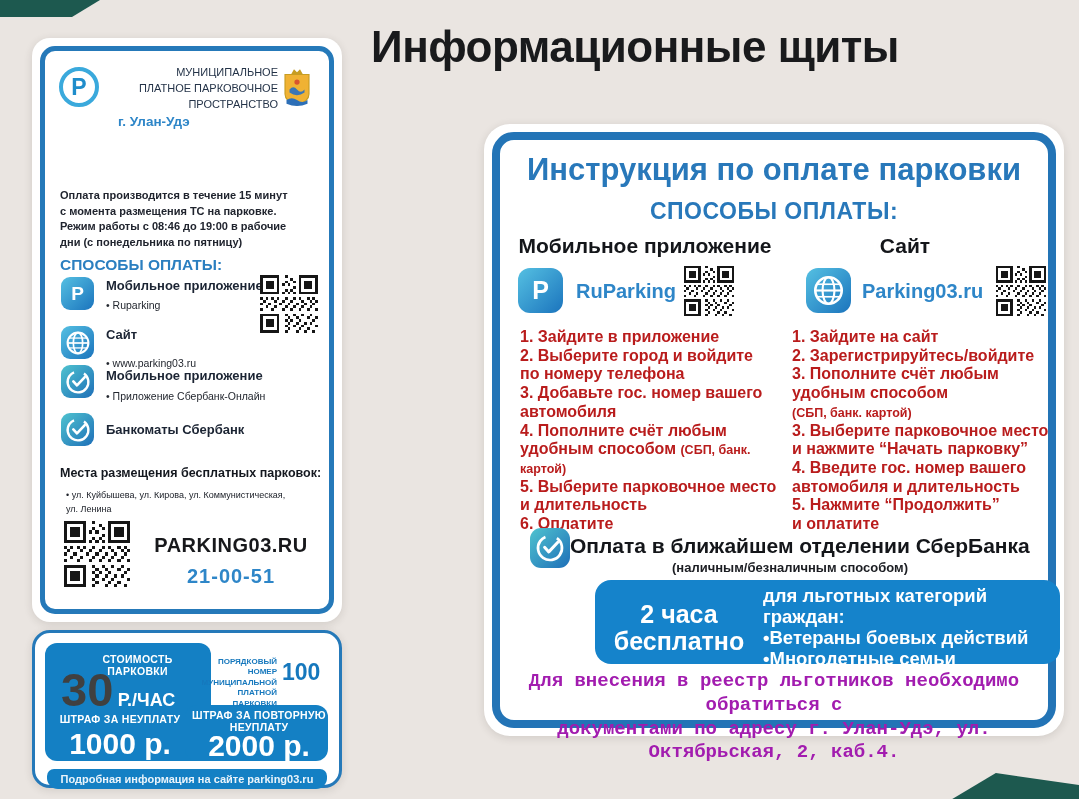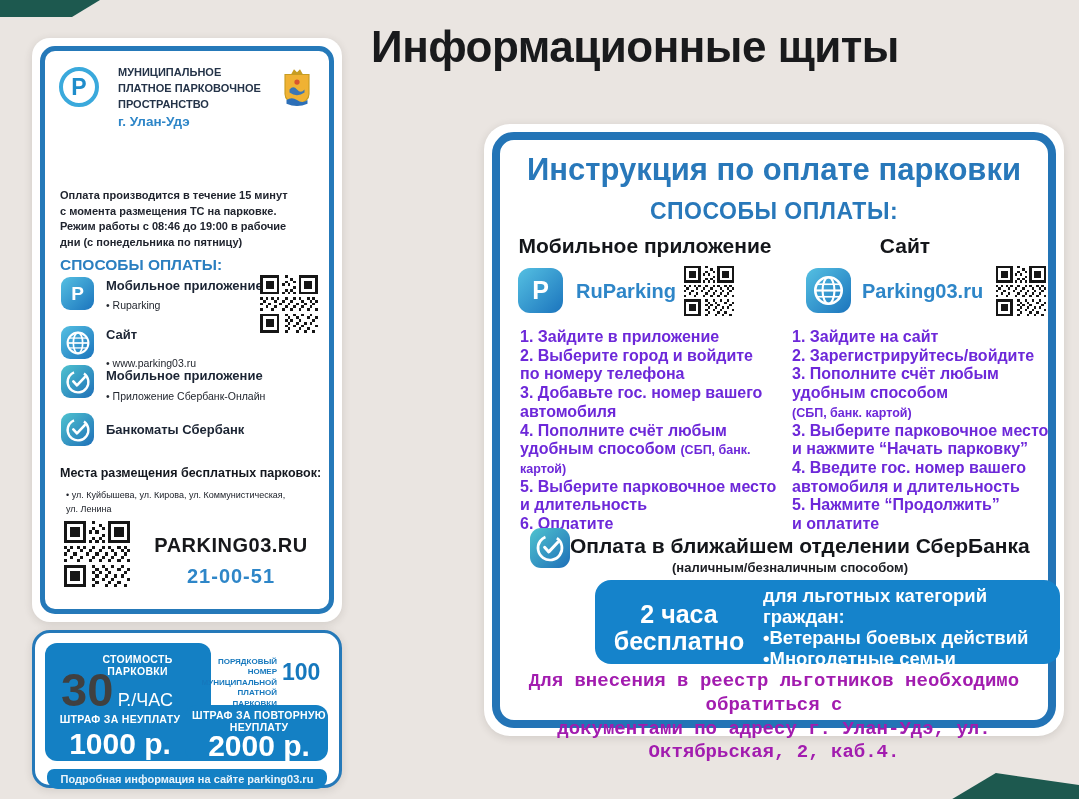--- a/index.html
+++ b/index.html
@@ -24,21 +24,21 @@
 
   
   .card { background:#fff; border-radius:18px; box-shadow:0 2px 8px rgba(60,50,40,.14); }
   .card-left  { left:32px; top:38px;  width:310px; height:584px; }
   .card-tariff{ left:32px; top:630px; width:310px; height:158px; border:3px solid #2579b9; }
   .card-right { left:484px; top:124px; width:580px; height:612px; border-radius:26px; }
   .inner-border { position:absolute; inset:8px; border:5px solid #2579b9; border-radius:15px; }
   .inner-border-r { position:absolute; inset:8px; border:8px solid #2374b6; border-radius:22px; }
 
   
-  .org-lines { font-size:11px; font-weight:bold; color:#243348; line-height:1.45; }
+  .org-lines { font-size:11px; font-weight:normal; color:#243348; line-height:1.45;text-align:right; }
   .city { font-size:13.5px; font-weight:bold; color:#2e86c8; }
   .blue-h { font-size:15.5px; font-weight:bold; color:#2b7fc0; line-height:1.25; }
   .rules-p { font-size:11px; font-weight:bold; color:#20242e; line-height:1.42; }
   .pay-title { font-size:13px; font-weight:bold; color:#1b2433; }
   .pay-detail { font-size:10.5px; color:#23272f; margin-top:3px; }
   .free-h { font-size:12.5px; font-weight:bold; color:#14181f; }
   .free-t { font-size:9px; color:#20242c; line-height:1.5; }
   .site-big { font-size:20px; font-weight:bold; color:#17181b; letter-spacing:0.5px; }
   .phone-big { font-size:20px; font-weight:bold; color:#2e86c8; letter-spacing:1px; }
 
@@ -48,32 +48,32 @@
   .p-glyph { color:#fff; font-weight:bold; font-size:19px; font-family:"Liberation Sans",sans-serif; }
 
   .qr { background:#fff; display:block; }
 
   
   .t-blue { position:absolute; background:#1480c4; border-radius:12px; }
   .t-white-label { font-size:8px; font-weight:bold; color:#1678bd; line-height:1.3; text-align:right; }
   .t-seq { font-size:23px; font-weight:bold; color:#1678bd; }
   .t-cap { font-size:10.5px; font-weight:bold; color:#fff; letter-spacing:0.3px; text-align:center; line-height:1.15; }
   .t-30 { font-size:47px; font-weight:bold; color:#404040; line-height:1; }
-  .t-unit { font-size:18px; font-weight:normal; color:#fff; }
+  .t-unit { font-size:18px; font-weight:bold; color:#fff; }
   .t-fine { font-size:30px; font-weight:bold; color:#fff; text-align:center; line-height:1; }
   .t-strip { position:absolute; left:12px; right:12px; top:136px; height:20px; background:#1480c4;
     border-radius:7px 7px 11px 11px; display:flex; align-items:center; justify-content:center; }
   .t-strip-t { font-size:11px; font-weight:bold; color:#eaf4fb; }
 
   
   .r-title { font-size:31px; font-weight:bold; color:#2878ba; white-space:nowrap; }
   .r-sub { font-size:23px; font-weight:bold; color:#2878ba; letter-spacing:0.5px; }
   .col-h { font-size:21px; font-weight:bold; color:#14161a; }
   .app-name { font-size:20px; font-weight:bold; color:#2e86c8; }
-  .steps { font-size:16px; font-weight:bold; color:#6d28d9; line-height:1.17; }
+  .steps { font-size:16px; font-weight:bold; color:#b91c1c; line-height:1.17; }
   .stepnote { font-size:12.5px; font-weight:bold; }
   .sber-h { font-size:21px; font-weight:bold; color:#14161a; white-space:nowrap; }
   .sber-s { font-size:13px; font-weight:bold; color:#1b1d22; }
   .benefit { background:#1583cb; border-radius:16px; }
   .b-big { font-size:25px; font-weight:bold; color:#fff; line-height:1.08; text-align:center; }
   .b-h { font-size:18.5px; font-weight:bold; color:#fff; line-height:1.13; }
   .b-i { font-size:18.5px; font-weight:bold; color:#fff; line-height:1.13; }
   .r-note { font-size:19px; font-weight:bold; color:#a21caf; line-height:1.25;font-family:Liberation Mono, monospace; }
 </style>
 </head>

